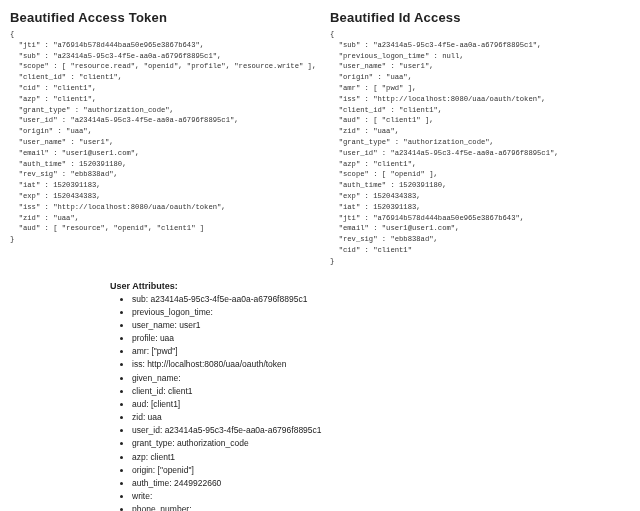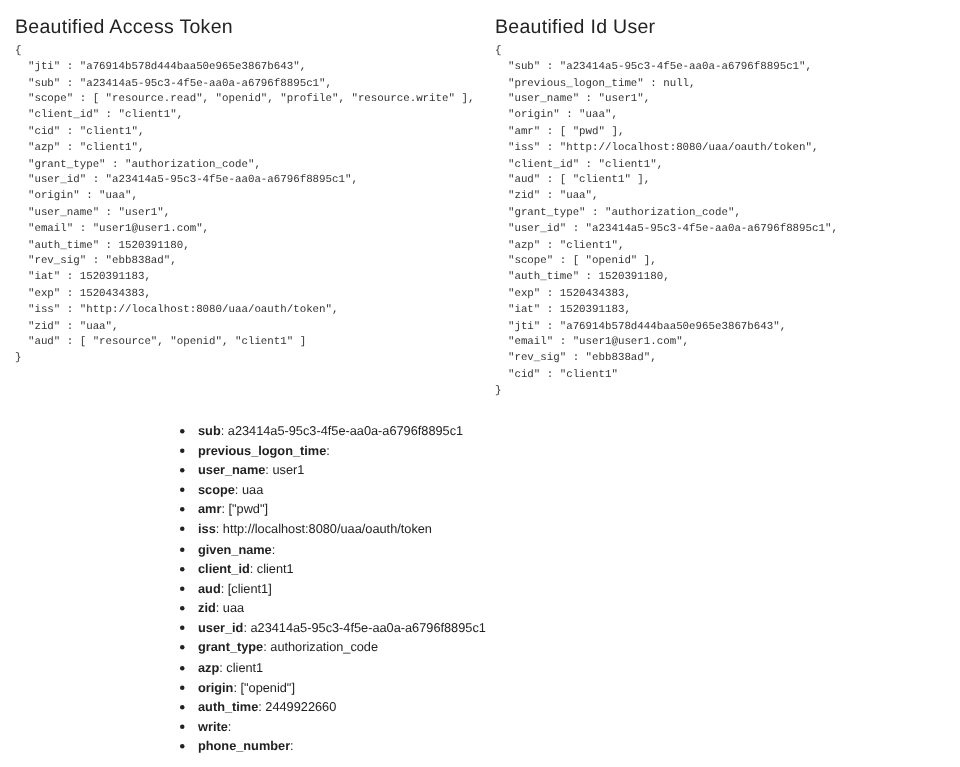--- a/index.html
+++ b/index.html
@@ -15,21 +15,21 @@
   .columns {
     display: flex;
     gap: 20px;
   }
   .col {
     flex: 1;
     min-width: 0;
   }
   h2 {
     font-size: 13px;
-    font-weight: 400;
+    font-weight: 700;
     margin: 0 0 4px 0;
     color: #222;
     letter-spacing: 0.2px;
   }
   pre {
     font-family: "Courier New", monospace;
     font-size: 7.2px;
     line-height: 1.5;
     white-space: pre;
     margin: 0;
@@ -47,21 +47,21 @@
   ul.attrs {
     list-style: disc;
     margin: 0;
     padding-left: 22px;
   }
   ul.attrs li {
     font-size: 8.5px;
     line-height: 1.55;
   }
   ul.attrs li .k {
-    font-weight: bold;
+    font-weight: normal;
   }
 </style>
 </head>
 <body>
 
 <div class="columns">
   <div class="col">
     <h2>Beautified Access Token</h2>
     <pre>{
   "jti" : "a76914b578d444baa50e965e3867b643",
@@ -78,21 +78,21 @@
   "auth_time" : 1520391180,
   "rev_sig" : "ebb838ad",
   "iat" : 1520391183,
   "exp" : 1520434383,
   "iss" : "http://localhost:8080/uaa/oauth/token",
   "zid" : "uaa",
   "aud" : [ "resource", "openid", "client1" ]
 }</pre>
   </div>
   <div class="col">
-    <h2>Beautified Id User</h2>
+    <h2>Beautified Id Access</h2>
     <pre>{
   "sub" : "a23414a5-95c3-4f5e-aa0a-a6796f8895c1",
   "previous_logon_time" : null,
   "user_name" : "user1",
   "origin" : "uaa",
   "amr" : [ "pwd" ],
   "iss" : "http://localhost:8080/uaa/oauth/token",
   "client_id" : "client1",
   "aud" : [ "client1" ],
   "zid" : "uaa",
@@ -105,25 +105,26 @@
   "iat" : 1520391183,
   "jti" : "a76914b578d444baa50e965e3867b643",
   "email" : "user1@user1.com",
   "rev_sig" : "ebb838ad",
   "cid" : "client1"
 }</pre>
   </div>
 </div>
 
 <div class="attrs-wrap">
+  <div class="attrs-title">User Attributes:</div>
   <ul class="attrs" id="attrs-list">
       <li><span class="k">sub</span>: <span>a23414a5-95c3-4f5e-aa0a-a6796f8895c1</span></li>
       <li><span class="k">previous_logon_time</span>: <span></span></li>
       <li><span class="k">user_name</span>: <span>user1</span></li>
-      <li><span class="k">scope</span>: <span>uaa</span></li>
+      <li><span class="k">profile</span>: <span>uaa</span></li>
       <li><span class="k">amr</span>: <span>["pwd"]</span></li>
       <li><span class="k">iss</span>: <span>http://localhost:8080/uaa/oauth/token</span></li>
       <li><span class="k">given_name</span>: <span></span></li>
       <li><span class="k">client_id</span>: <span>client1</span></li>
       <li><span class="k">aud</span>: <span>[client1]</span></li>
       <li><span class="k">zid</span>: <span>uaa</span></li>
       <li><span class="k">user_id</span>: <span>a23414a5-95c3-4f5e-aa0a-a6796f8895c1</span></li>
       <li><span class="k">grant_type</span>: <span>authorization_code</span></li>
       <li><span class="k">azp</span>: <span>client1</span></li>
       <li><span class="k">origin</span>: <span>["openid"]</span></li>

